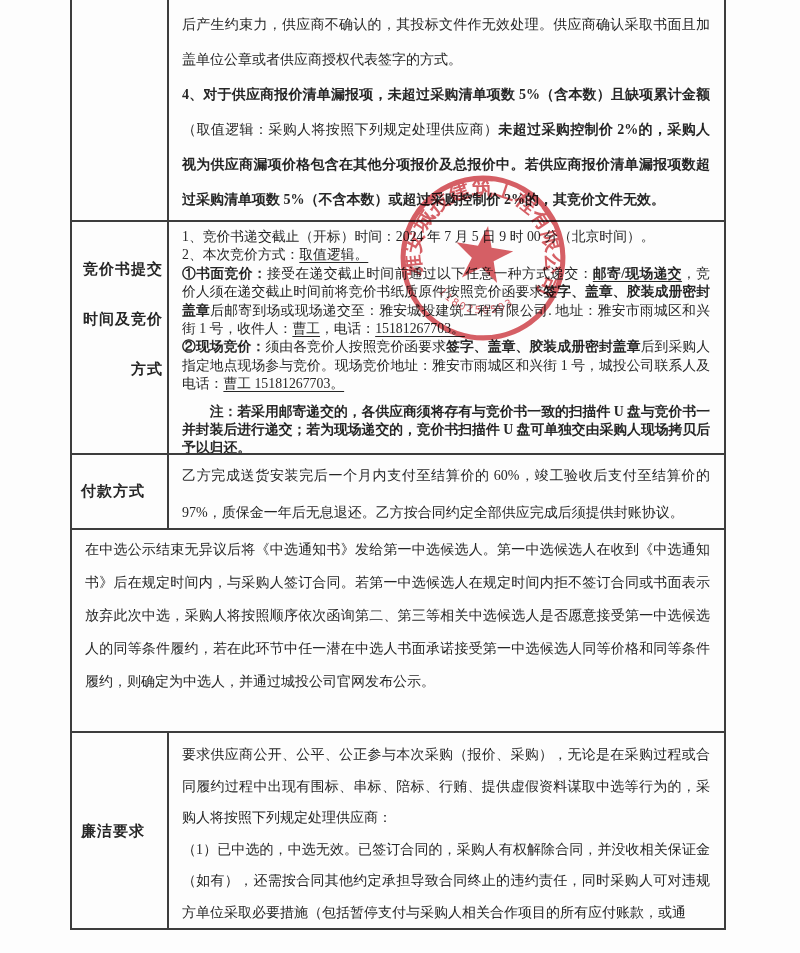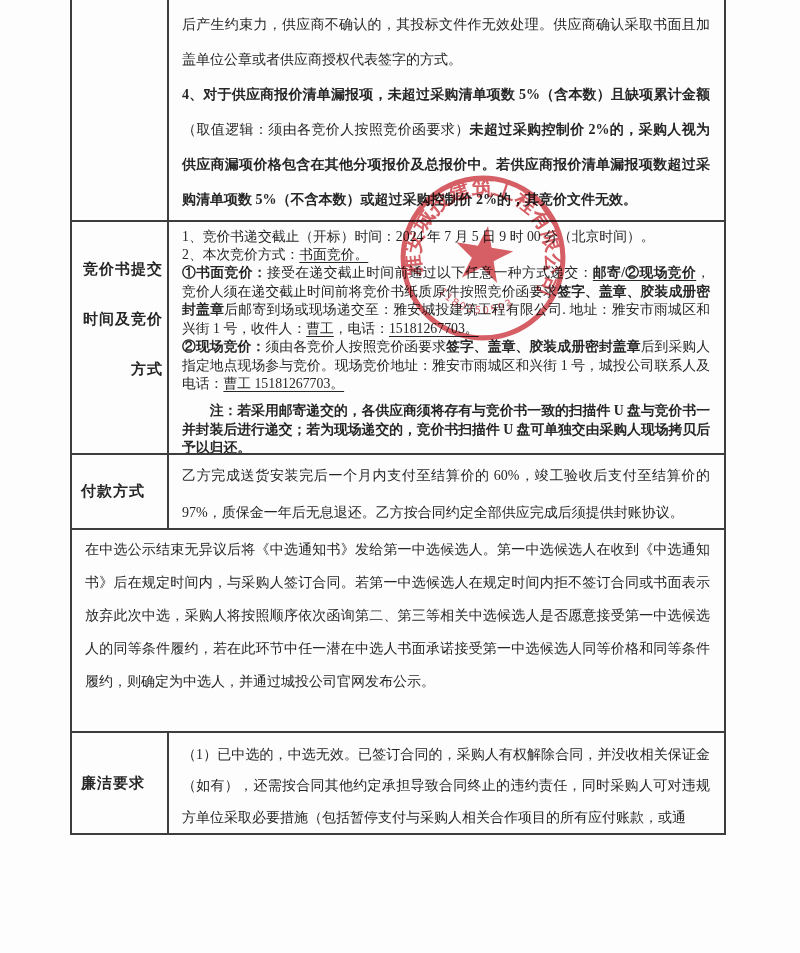--- a/index.html
+++ b/index.html
@@ -3,21 +3,21 @@
 <meta charset="utf-8">
 <style>
   html,body{margin:0;padding:0;}
   body{
     width:800px;height:953px;position:relative;overflow:hidden;
     background:#ffffff;color:#262626;
     font-family:"Liberation Serif","DejaVu Serif",serif;
   }
   .page{position:absolute;inset:0;background:#fdfdfd;}
   .doc-table{
-    position:absolute;left:70px;top:0;width:656px;height:835px;
+    position:absolute;left:70px;top:0;width:656px;height:930px;
     box-sizing:border-box;
     border-left:2px solid #3d3d3d;border-right:2px solid #3d3d3d;border-bottom:2px solid #3d3d3d;
     display:flex;flex-direction:column;background:transparent;
   }
   .row{display:flex;box-sizing:border-box;border-top:2px solid #3d3d3d;}
   .row.first{border-top:none;}
   .hcell{
     flex:0 0 97px;width:97px;box-sizing:border-box;
     border-right:2px solid #3d3d3d;
     font-weight:bold;font-size:15px;letter-spacing:1px;
@@ -59,30 +59,30 @@
 <body>
 
 <div class="page">
 
   <div class="doc-table">
 
     <div class="row first" id="row0">
       <div class="hcell"></div>
       <div class="ccell">
           <p><span>后产生约束力，供应商不确认的，其投标文件作无效处理。供应商确认采取书面且加盖单位公章或者供应商授权代表签字的方式。</span></p>
-          <p><span class="b">4、对于供应商报价清单漏报项，未超过采购清单项数 5%（含本数）且缺项累计金额</span><span>（取值逻辑：须由各竞价人按照竞价函要求）</span><span class="b">未超过采购控制价 2%的，采购人视为供应商漏项价格包含在其他分项报价及总报价中。若供应商报价清单漏报项数超过采购清单项数 5%（不含本数）或超过采购控制价 2%的，其竞价文件无效。</span></p>
+          <p><span class="b">4、对于供应商报价清单漏报项，未超过采购清单项数 5%（含本数）且缺项累计金额</span><span>（取值逻辑：采购人将按照下列规定处理供应商）</span><span class="b">未超过采购控制价 2%的，采购人视为供应商漏项价格包含在其他分项报价及总报价中。若供应商报价清单漏报项数超过采购清单项数 5%（不含本数）或超过采购控制价 2%的，其竞价文件无效。</span></p>
         </div>
     </div>
 
     <div class="row" id="row1">
       <div class="hcell">竞价书提交时间及竞价方式</div>
       <div class="ccell">
           <p><span>1、竞价书递交截止（开标）时间：2024 年 7 月 5 日 9 时 00 分（北京时间）。</span></p>
-          <p><span>2、本次竞价方式：</span><span class="u">书面竞价。</span></p>
-          <p><span class="b">①书面竞价：</span><span>接受在递交截止时间前通过以下任意一种方式递交：</span><span class="b u">邮寄/②现场竞价</span><span>，竞价人须在递交截止时间前将竞价书纸质原件按照竞价函要求</span><span class="b">签字、盖章、胶装成册密封盖章</span><span>后邮寄到场或现场递交至：雅安城投建筑工程有限公司. 地址：雅安市雨城区和兴街 1 号，收件人：</span><span class="u">曹工</span><span>，电话：</span><span class="u">15181267703。</span></p>
+          <p><span>2、本次竞价方式：</span><span class="u">取值逻辑。</span></p>
+          <p><span class="b">①书面竞价：</span><span>接受在递交截止时间前通过以下任意一种方式递交：</span><span class="b u">邮寄/现场递交</span><span>，竞价人须在递交截止时间前将竞价书纸质原件按照竞价函要求</span><span class="b">签字、盖章、胶装成册密封盖章</span><span>后邮寄到场或现场递交至：雅安城投建筑工程有限公司. 地址：雅安市雨城区和兴街 1 号，收件人：</span><span class="u">曹工</span><span>，电话：</span><span class="u">15181267703。</span></p>
           <p><span class="b">②现场竞价：</span><span>须由各竞价人按照竞价函要求</span><span class="b">签字、盖章、胶装成册密封盖章</span><span>后到采购人指定地点现场参与竞价。现场竞价地址：雅安市雨城区和兴街 1 号，城投公司联系人及电话：</span><span class="u">曹工 15181267703。</span></p>
           <p class="gap"><span class="b">　　注：若采用邮寄递交的，各供应商须将存有与竞价书一致的扫描件 U 盘与竞价书一并封装后进行递交；若为现场递交的，竞价书扫描件 U 盘可单独交由采购人现场拷贝后予以归还。</span></p>
         </div>
     </div>
 
     <div class="row" id="row2">
       <div class="hcell vcenter">付款方式</div>
       <div class="ccell">
           <p><span>乙方完成送货安装完后一个月内支付至结算价的 60%，竣工验收后支付至结算价的 97%，质保金一年后无息退还。乙方按合同约定全部供应完成后须提供封账协议。</span></p>
         </div>
@@ -90,20 +90,21 @@
 
     <div class="row" id="row3">
       <div class="ccell">
           <p><span>在中选公示结束无异议后将《中选通知书》发给第一中选候选人。第一中选候选人在收到《中选通知书》后在规定时间内，与采购人签订合同。若第一中选候选人在规定时间内拒不签订合同或书面表示放弃此次中选，采购人将按照顺序依次函询第二、第三等相关中选候选人是否愿意接受第一中选候选人的同等条件履约，若在此环节中任一潜在中选人书面承诺接受第一中选候选人同等价格和同等条件履约，则确定为中选人，并通过城投公司官网发布公示。</span></p>
         </div>
     </div>
 
     <div class="row" id="row4">
       <div class="hcell vcenter">廉洁要求</div>
       <div class="ccell">
+          <p><span>要求供应商公开、公平、公正参与本次采购（报价、采购），无论是在采购过程或合同履约过程中出现有围标、串标、陪标、行贿、提供虚假资料谋取中选等行为的，采购人将按照下列规定处理供应商：</span></p>
           <p><span>（1）已中选的，中选无效。已签订合同的，采购人有权解除合同，并没收相关保证金（如有），还需按合同其他约定承担导致合同终止的违约责任，同时采购人可对违规方单位采取必要措施（包括暂停支付与采购人相关合作项目的所有应付账款，或通</span></p>
         </div>
     </div>
 
   </div>
 
   <div class="stamp">
     <svg viewBox="0 0 180 180" xmlns="http://www.w3.org/2000/svg">
       <circle cx="90" cy="90" r="79" fill="none" stroke="#cf3d44" stroke-width="5"></circle>
       <path id="seal-arc-top" d="M 35.4 121.5 A 63 63 0 1 1 144.6 121.5" fill="none"></path>

